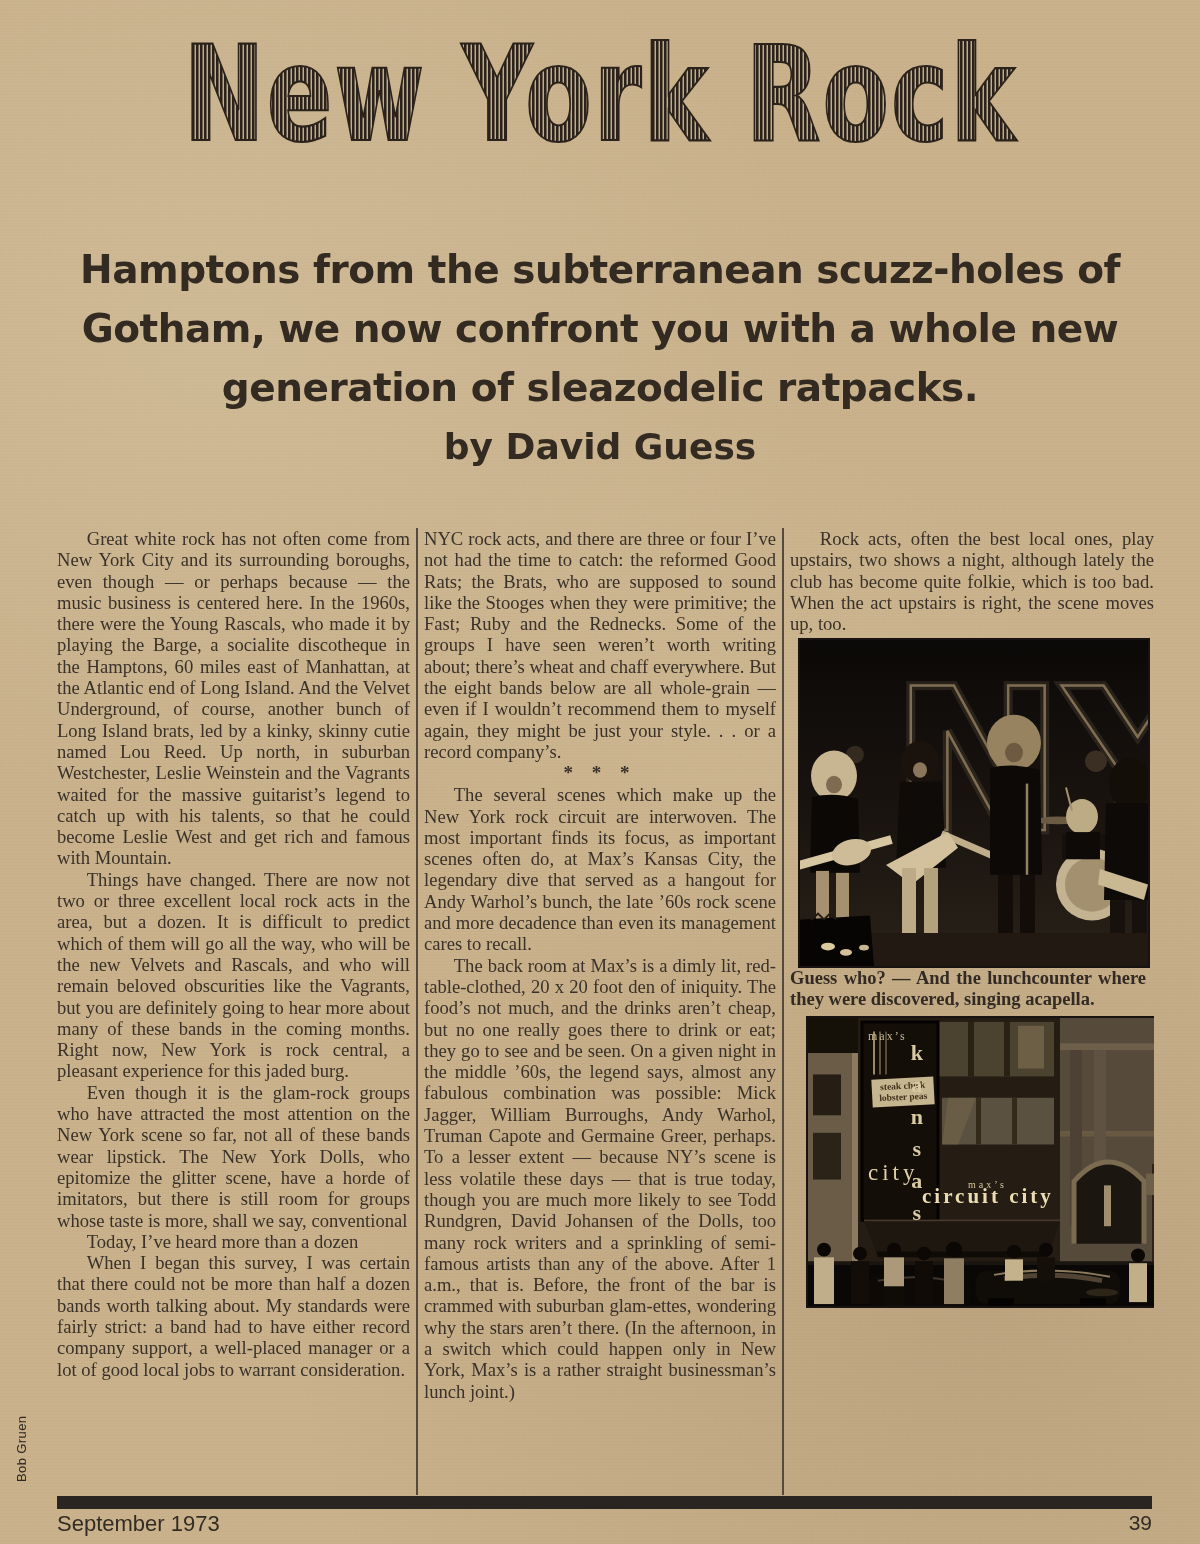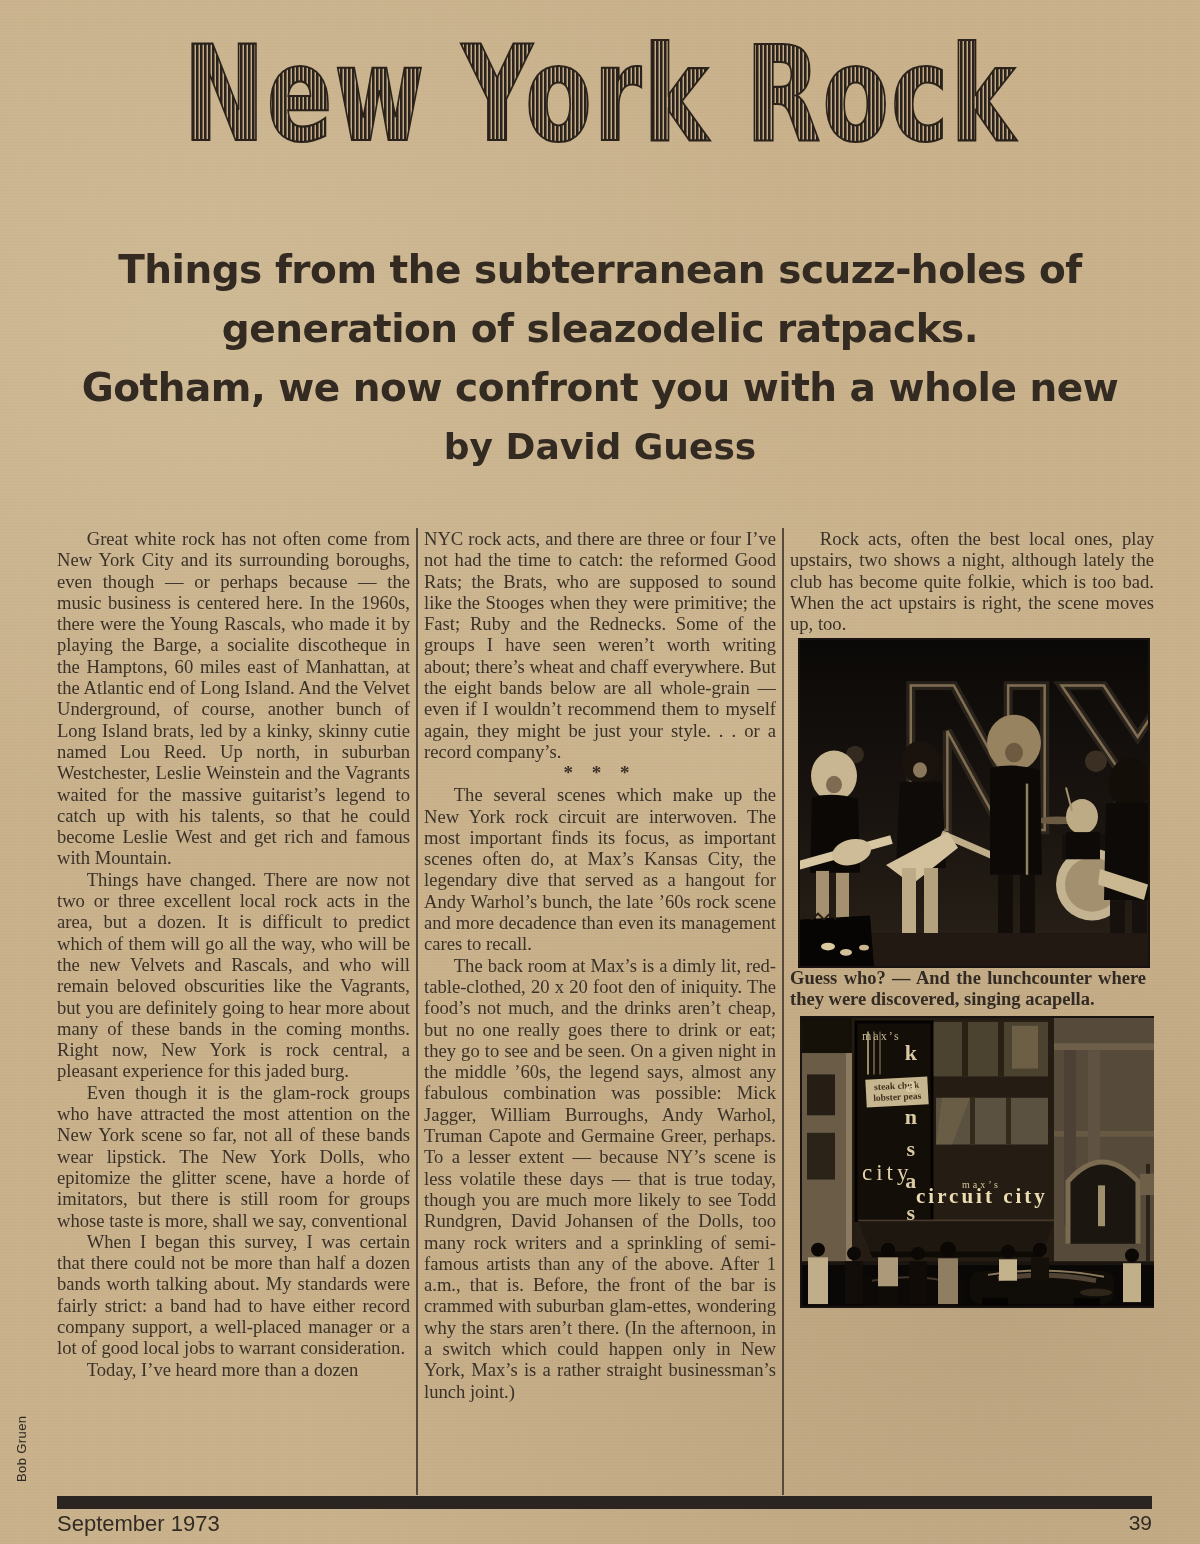--- a/index.html
+++ b/index.html
@@ -36,21 +36,21 @@
   .col p.stars{text-align:center;text-indent:0;font-weight:bold;letter-spacing:7px;font-size:19px;line-height:22px;}
   figure{margin:0;}
   .ph1{
     position:relative;width:352px;height:330px;margin:4px 0 0 8px;box-sizing:border-box;
     border:2px solid #181310;background:#0e0b08;
   }
   .caption{
     margin:8px 0 0 4px;width:356px;font-weight:bold;font-size:18.5px;line-height:21px;color:#332b23;
   }
   .ph2{
-    position:relative;width:358px;height:292px;margin:6px 0 0 10px;box-sizing:border-box;
+    position:relative;width:358px;height:292px;margin:6px 0 0 16px;box-sizing:border-box;
     border:2px solid #181310;background:#000000;overflow:hidden;
   }
   .ph2-label{position:absolute;font-family:"Liberation Serif",serif;white-space:nowrap;}
   .lbl-maxs-top{left:60px;top:8px;font-size:12px;color:#c8b890;letter-spacing:2px;}
   .lbl-menu{
     left:64px;top:60px;width:62px;background:#c6b68f;color:#45301e;font-size:9.5px;line-height:11px;
     text-align:center;padding:3px 0;transform:rotate(-3deg);font-weight:bold;
   }
   .lbl-menu span{display:block;}
   .lbl-kansas{
@@ -80,34 +80,34 @@
       <rect width="5" height="8" fill="#2b231b"></rect>
       <rect x="3.3" width="1.7" height="8" fill="#c9b28c"></rect>
     </pattern>
   </defs>
   <g transform="translate(600,140) scale(0.8,1.08)">
     <text class="ttl" x="0" y="0" text-anchor="middle" fill="url(#ttlStripes)" stroke="#2b231b" stroke-width="2">New York Rock</text>
   </g>
 </svg>
 
 <div class="subtitle">
-  <div>Things from the subterranean scuzz-holes of</div>
+  <div>Hamptons from the subterranean scuzz-holes of</div>
+  <div>Gotham, we now confront you with a whole new</div>
   <div>generation of sleazodelic ratpacks.</div>
-  <div>Gotham, we now confront you with a whole new</div>
 </div>
 
 <div class="byline">by David Guess</div>
 
 <div class="body-wrap">
   <div class="col c1">
       <p class="para indent">Great white rock has not often come from New York City and its surrounding boroughs, even though — or perhaps because — the music business is centered here. In the 1960s, there were the Young Rascals, who made it by playing the Barge, a socialite discotheque in the Hamptons, 60 miles east of Manhattan, at the Atlantic end of Long Island. And the Velvet Underground, of course, another bunch of Long Island brats, led by a kinky, skinny cutie named Lou Reed. Up north, in suburban Westchester, Leslie Weinstein and the Vagrants waited for the massive guitarist’s legend to catch up with his talents, so that he could become Leslie West and get rich and famous with Mountain.</p>
       <p class="para indent">Things have changed. There are now not two or three excellent local rock acts in the area, but a dozen. It is difficult to predict which of them will go all the way, who will be the new Velvets and Rascals, and who will remain beloved obscurities like the Vagrants, but you are definitely going to hear more about many of these bands in the coming months. Right now, New York is rock central, a pleasant experience for this jaded burg.</p>
       <p class="para indent">Even though it is the glam-rock groups who have attracted the most attention on the New York scene so far, not all of these bands wear lipstick. The New York Dolls, who epitomize the glitter scene, have a horde of imitators, but there is still room for groups whose taste is more, shall we say, conventional</p>
+      <p class="para indent">Today, I’ve heard more than a dozen</p>
       <p class="para indent">When I began this survey, I was certain that there could not be more than half a dozen bands worth talking about. My standards were fairly strict: a band had to have either record company support, a well-placed manager or a lot of good local jobs to warrant consideration.</p>
-      <p class="para indent">Today, I’ve heard more than a dozen</p>
     </div>
   <div class="vrule"></div>
   <div class="col c2">
       <p class="para">NYC rock acts, and there are three or four I’ve not had the time to catch: the reformed Good Rats; the Brats, who are supposed to sound like the Stooges when they were primitive; the Fast; Ruby and the Rednecks. Some of the groups I have seen weren’t worth writing about; there’s wheat and chaff everywhere. But the eight bands below are all whole-grain — even if I wouldn’t recommend them to myself again, they might be just your style. . . or a record company’s.</p>
       <p class="stars">* * *</p>
       <p class="para indent">The several scenes which make up the New York rock circuit are interwoven. The most important finds its focus, as important scenes often do, at Max’s Kansas City, the legendary dive that served as a hangout for Andy Warhol’s bunch, the late ’60s rock scene and more decadence than even its management cares to recall.</p>
       <p class="para indent">The back room at Max’s is a dimly lit, red-table-clothed, 20 x 20 foot den of iniquity. The food’s not much, and the drinks aren’t cheap, but no one really goes there to drink or eat; they go to see and be seen. On a given night in the middle ’60s, the legend says, almost any fabulous combination was possible: Mick Jagger, William Burroughs, Andy Warhol, Truman Capote and Germaine Greer, perhaps. To a lesser extent — because NY’s scene is less volatile these days — that is true today, though you are much more likely to see Todd Rundgren, David Johansen of the Dolls, too many rock writers and a sprinkling of semi-famous artists than any of the above. After 1 a.m., that is. Before, the front of the bar is crammed with suburban glam-ettes, wondering why the stars aren’t there. (In the afternoon, in a switch which could happen only in New York, Max’s is a rather straight businessman’s lunch joint.)</p>
     </div>
   <div class="vrule"></div>
   <div class="col c3">

